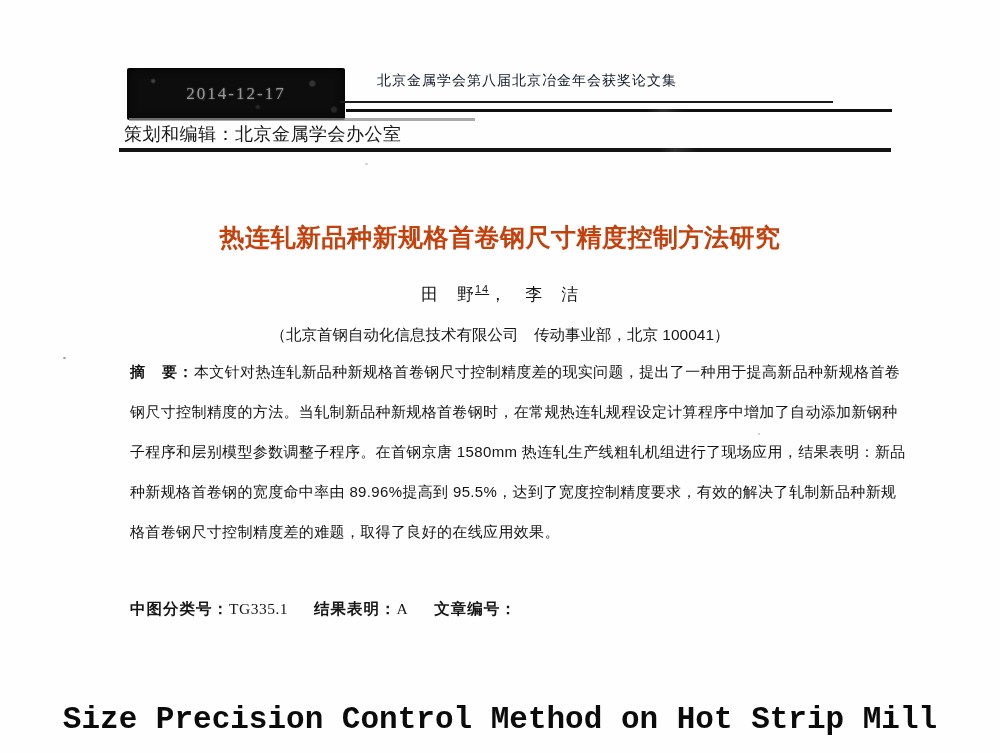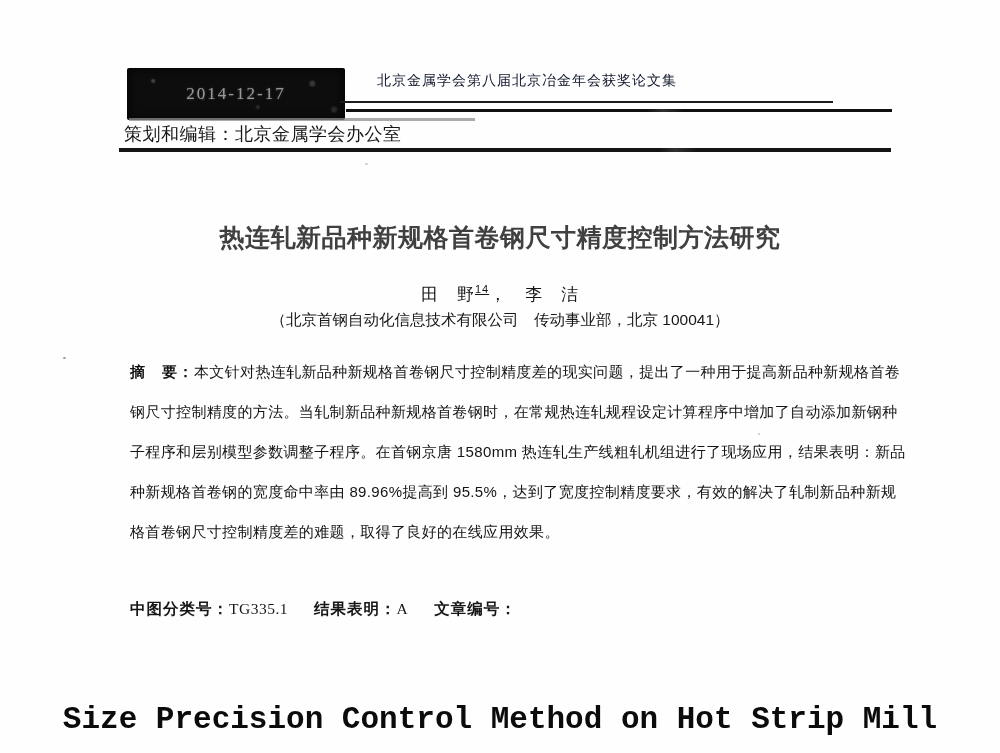--- a/index.html
+++ b/index.html
@@ -53,32 +53,32 @@
   .rule-full {
     left: 119px; top: 148px; width: 772px; height: 4px;
     background: linear-gradient(90deg, #141414 0 70%, #303030 72%, #141414 75% 100%);
   }
 
   
   .cn-title {
     left: 0; top: 221px; width: 1000px;
     text-align: center;
     font-size: 25px; font-weight: bold; letter-spacing: 0.5px;
-    color: #404040;
+    color: #c2410c;
     white-space: nowrap;
   }
   .authors {
     left: 0; top: 283px; width: 1000px;
     text-align: center;
     font-size: 17px; letter-spacing: 1px;
     white-space: nowrap;
   }
   .authors sup { font-size: 11px; text-decoration: underline; }
   .affiliation {
-    left: 0; top: 310px; width: 1000px;
+    left: 0; top: 325px; width: 1000px;
     text-align: center;
     font-size: 15.5px;
     white-space: nowrap;
   }
 
   
   .abstract {
     left: 130px; top: 352px; width: 755px;
     font-size: 15px; line-height: 40px; letter-spacing: 0.35px;
     color: #141414;

